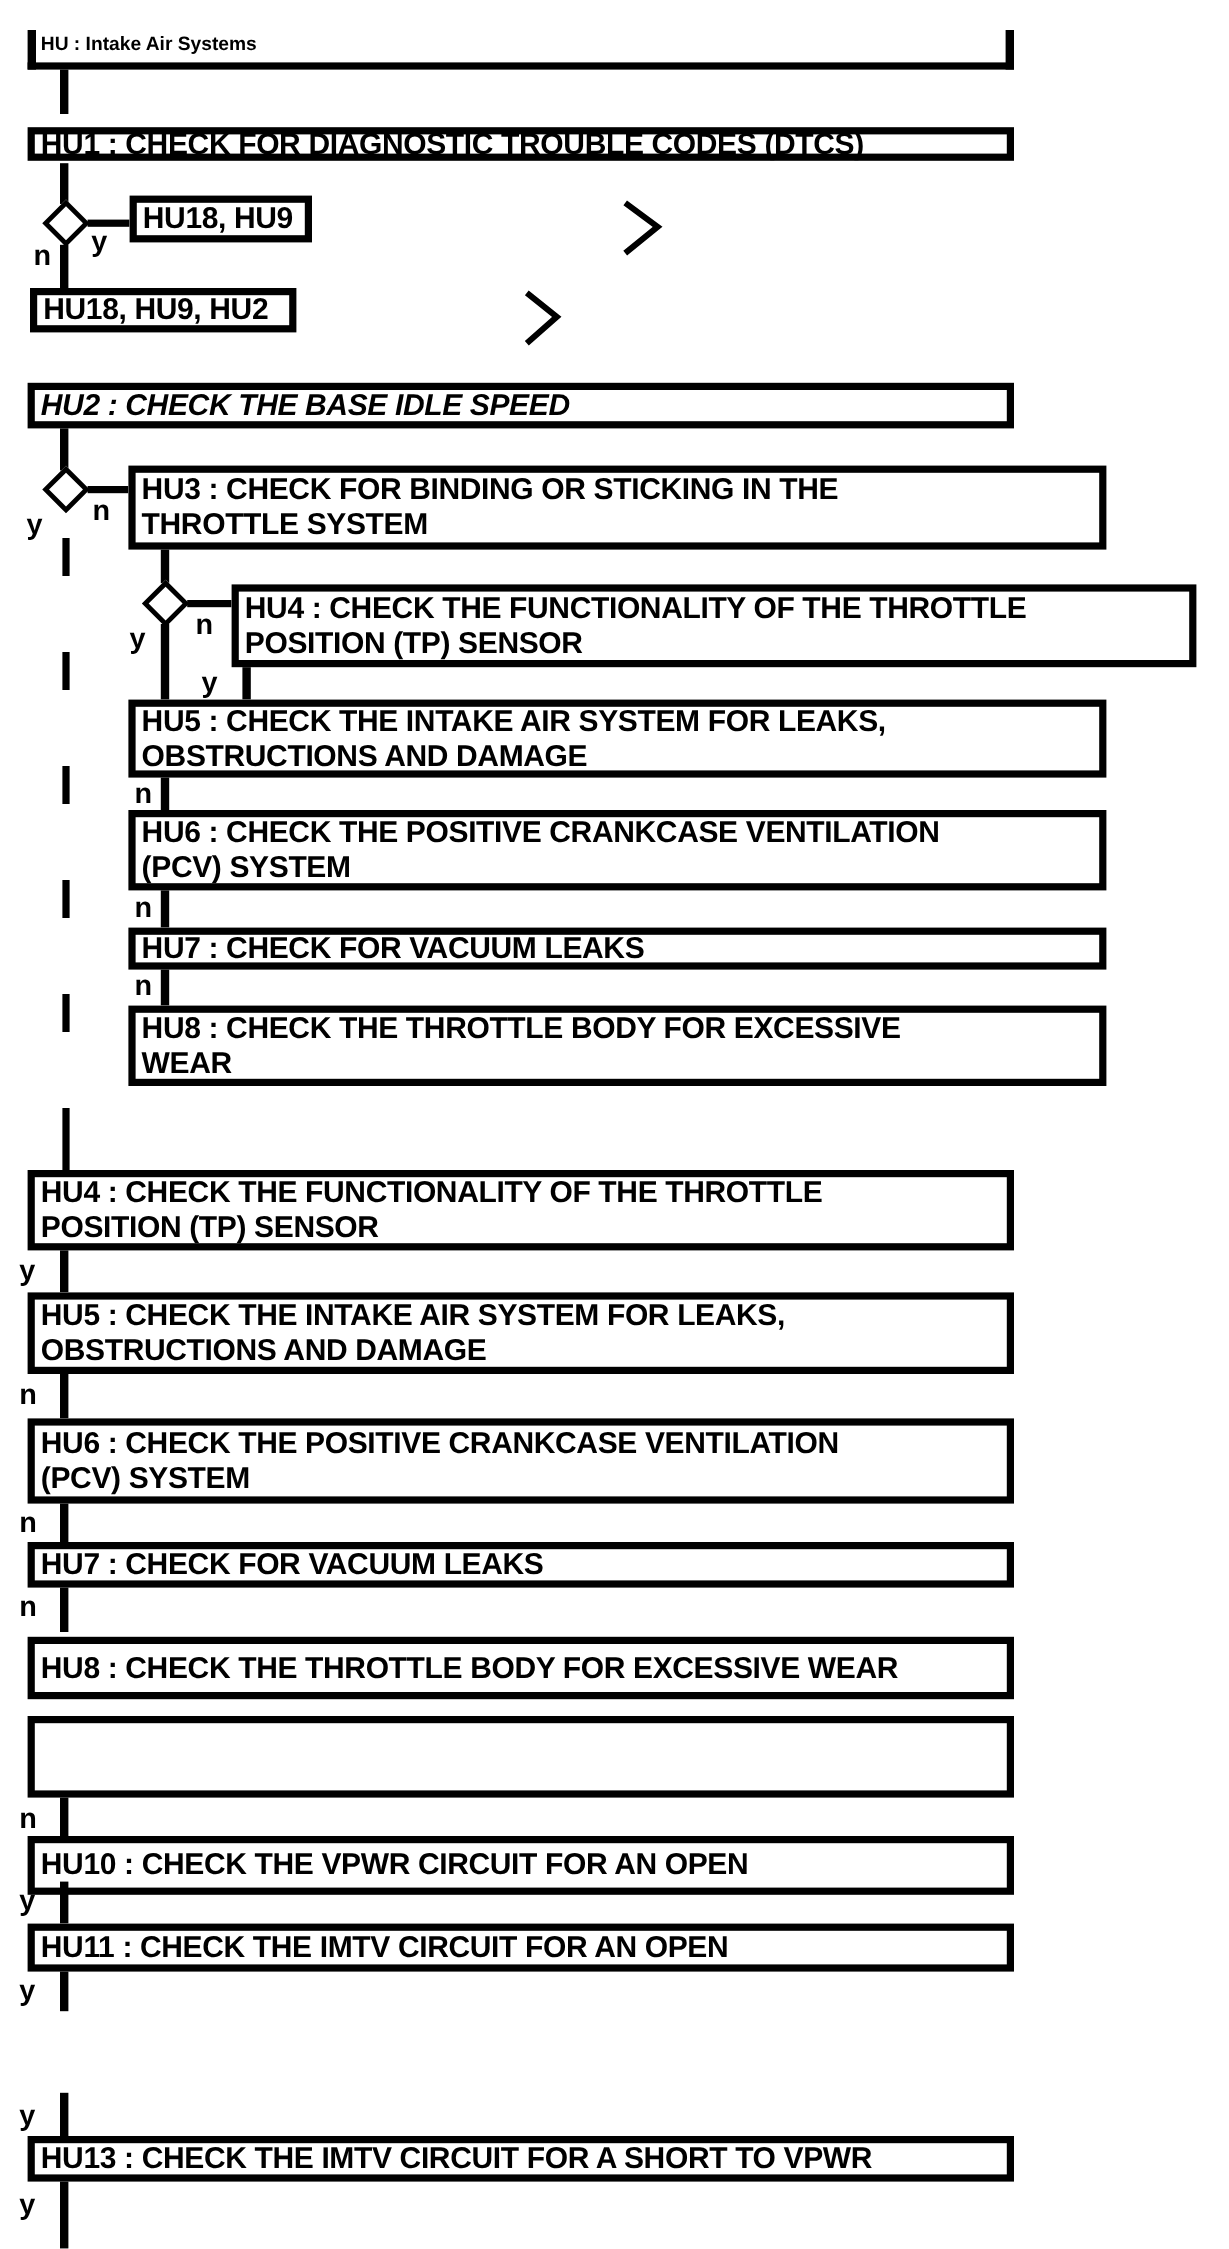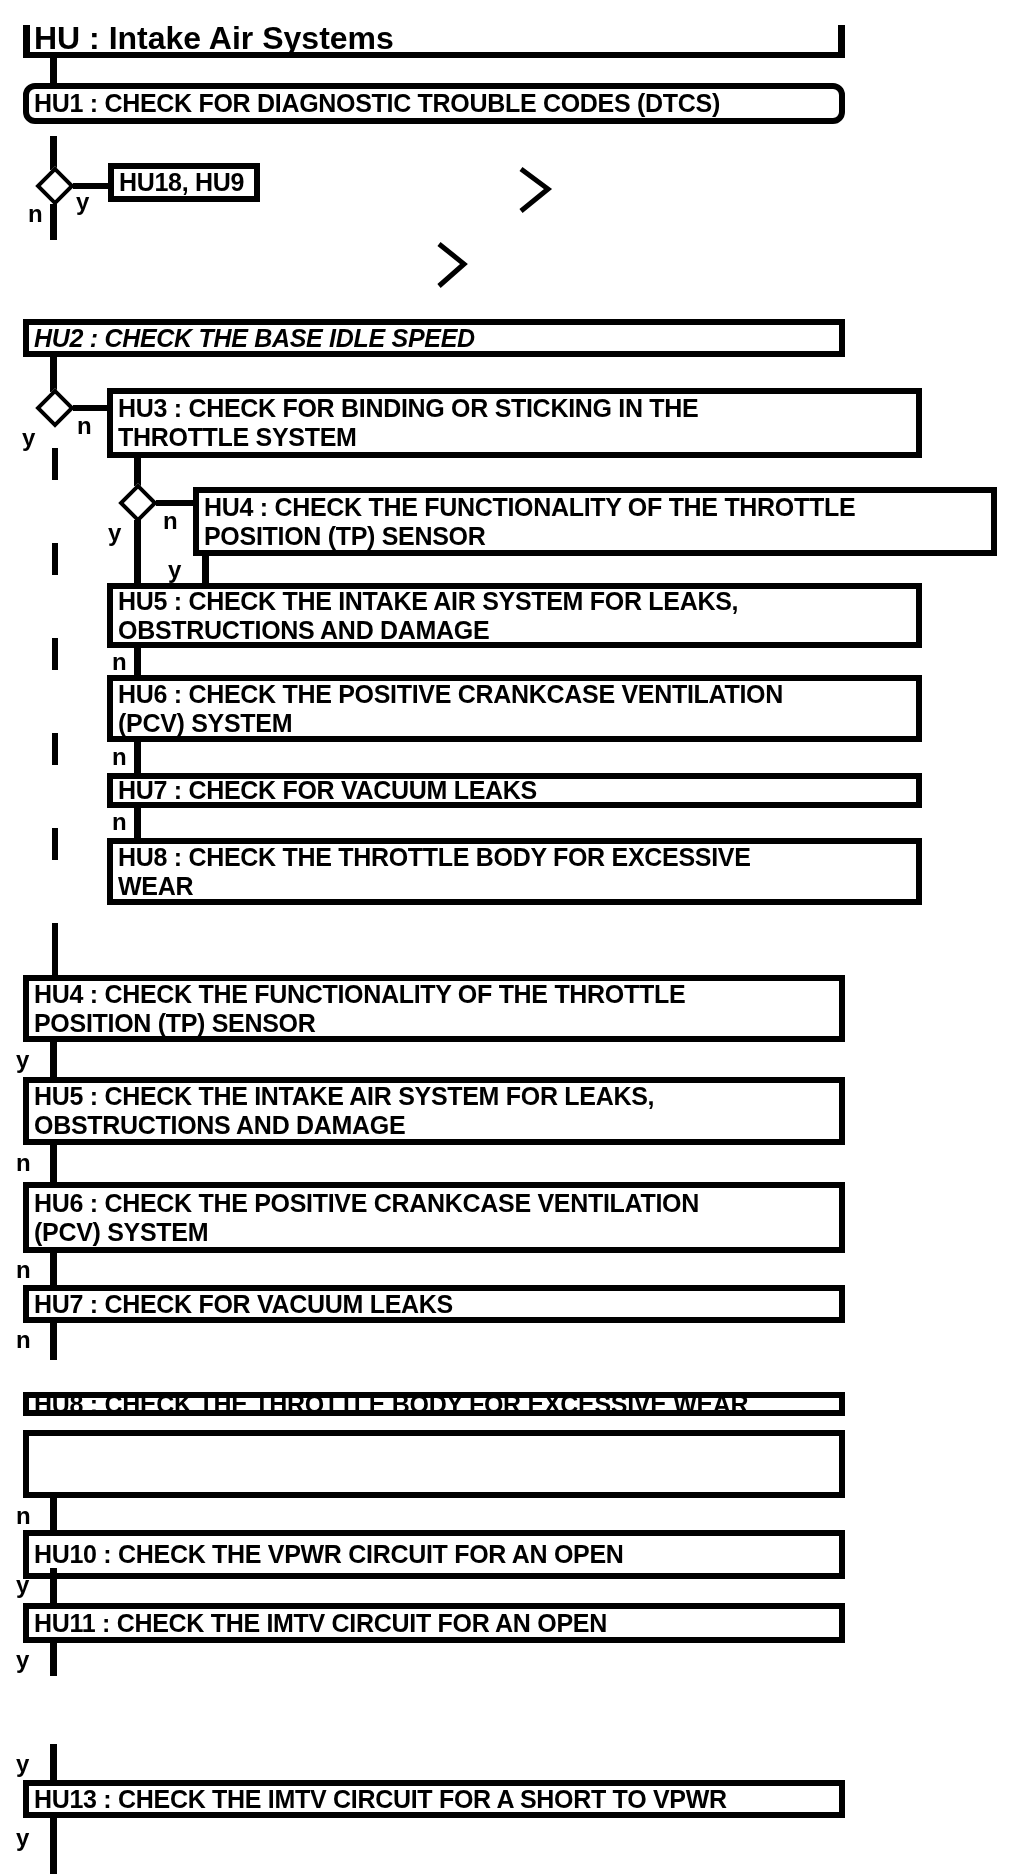--- a/index.html
+++ b/index.html
@@ -3,21 +3,21 @@
 <meta charset="utf-8">
 <style>
   html,body{margin:0;padding:0;background:#ffffff;}
   #chart{position:relative;width:1024px;height:1874px;background:#ffffff;
          font-family:"Liberation Sans",sans-serif;color:#000;overflow:hidden;}
   .box{position:absolute;border:6px solid #000;background:#fff;box-sizing:border-box;
        display:flex;flex-direction:column;justify-content:center;padding-left:5px;}
   .tl{font-weight:bold;font-size:25px;line-height:29px;white-space:nowrap;letter-spacing:-0.3px;}
   .titlebar{position:absolute;border-left:7px solid #000;border-right:7px solid #000;
             border-bottom:6px solid #000;box-sizing:border-box;display:flex;align-items:flex-start;}
-  .titletext{font-weight:bold;font-size:32px;line-height:26px;padding-left:4px;white-space:nowrap;}
+  .titletext{font-weight:bold;font-size:16px;line-height:26px;padding-left:4px;white-space:nowrap;}
   .line-v{position:absolute;width:7px;background:#000;}
   .line-h{position:absolute;height:6px;background:#000;}
   .dash-v{position:absolute;width:6px;
           background:repeating-linear-gradient(180deg,#000 0 32px,transparent 32px 95px);}
   .diamond{position:absolute;width:20px;height:20px;border:4px solid #000;background:#fff;
            transform:rotate(45deg);box-sizing:content-box;}
   .lbl{position:absolute;font-weight:bold;font-size:24px;line-height:24px;}
   .chev{position:absolute;}
 </style>
 </head>
@@ -25,36 +25,39 @@
 
 <div id="chart">
 
   <div class="titlebar" style="left:23px;top:25px;width:822px;height:33px;">
     <span class="titletext">HU : Intake Air Systems</span>
   </div>
 
   <div class="line-v" style="left:50px;top:58px;height:37px;"></div>
   <div class="line-v" style="left:50px;top:136px;height:34px;"></div>
 
-  <div class="box" style="left:23px;top:83px;width:822px;height:41px;border-radius:12px;">
+  <div class="box" style="left:23px;top:106px;width:822px;height:28px;">
     <div class="tl">HU1 : CHECK FOR DIAGNOSTIC TROUBLE CODES (DTCS)</div>
   </div>
 
   <div class="diamond" style="left:41px;top:172px;"></div>
   <div class="lbl" style="left:76px;top:190px;">y</div>
   <div class="lbl" style="left:28px;top:202px;">n</div>
   <div class="line-h" style="left:73px;top:183px;width:35px;"></div>
   <div class="box" style="left:108px;top:163px;width:152px;height:39px;">
     <div class="tl">HU18, HU9</div>
   </div>
   <svg class="chev" style="left:517px;top:165px;" width="36" height="50" viewBox="0 0 36 50">
     <polyline points="4,4 31,24 4,46" fill="none" stroke="#000" stroke-width="5"></polyline>
   </svg>
 
   <div class="line-v" style="left:50px;top:204px;height:36px;"></div>
+  <div class="box" style="left:25px;top:240px;width:222px;height:37px;">
+    <div class="tl">HU18, HU9, HU2</div>
+  </div>
   <svg class="chev" style="left:435px;top:240px;" width="34" height="50" viewBox="0 0 34 50">
     <polyline points="4,4 29,24 4,46" fill="none" stroke="#000" stroke-width="5"></polyline>
   </svg>
 
   <div class="box" style="left:23px;top:319px;width:822px;height:38px;font-style:italic;">
     <div class="tl">HU2 : CHECK THE BASE IDLE SPEED</div>
   </div>
 
   <div class="line-v" style="left:50px;top:357px;height:35px;"></div>
   <div class="diamond" style="left:41px;top:394px;"></div>
@@ -130,21 +133,21 @@
   </div>
   <div class="lbl" style="left:16px;top:1258px;">n</div>
   <div class="line-v" style="left:50px;top:1253px;height:32px;"></div>
 
   <div class="box" style="left:23px;top:1285px;width:822px;height:38px;">
     <div class="tl">HU7 : CHECK FOR VACUUM LEAKS</div>
   </div>
   <div class="lbl" style="left:16px;top:1328px;">n</div>
   <div class="line-v" style="left:50px;top:1323px;height:37px;"></div>
 
-  <div class="box" style="left:23px;top:1392px;width:822px;height:24px;">
+  <div class="box" style="left:23px;top:1364px;width:822px;height:52px;">
     <div class="tl">HU8 : CHECK THE THROTTLE BODY FOR EXCESSIVE WEAR</div>
   </div>
 
   <div class="box" style="left:23px;top:1430px;width:822px;height:68px;">
   </div>
   <div class="lbl" style="left:16px;top:1504px;">n</div>
   <div class="line-v" style="left:50px;top:1498px;height:32px;"></div>
 
   <div class="box" style="left:23px;top:1530px;width:822px;height:49px;">
     <div class="tl">HU10 : CHECK THE VPWR CIRCUIT FOR AN OPEN</div>

